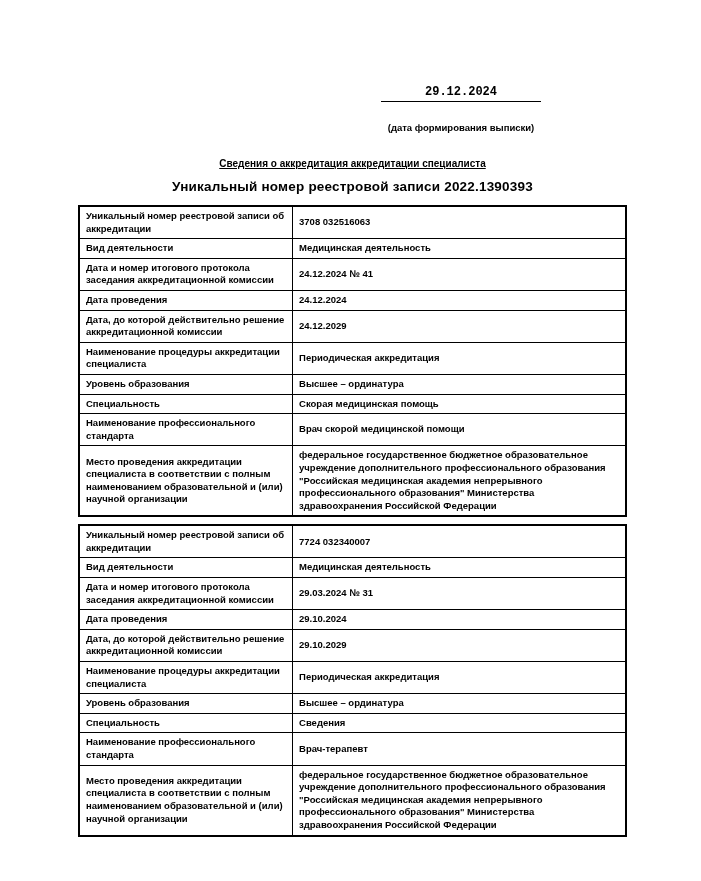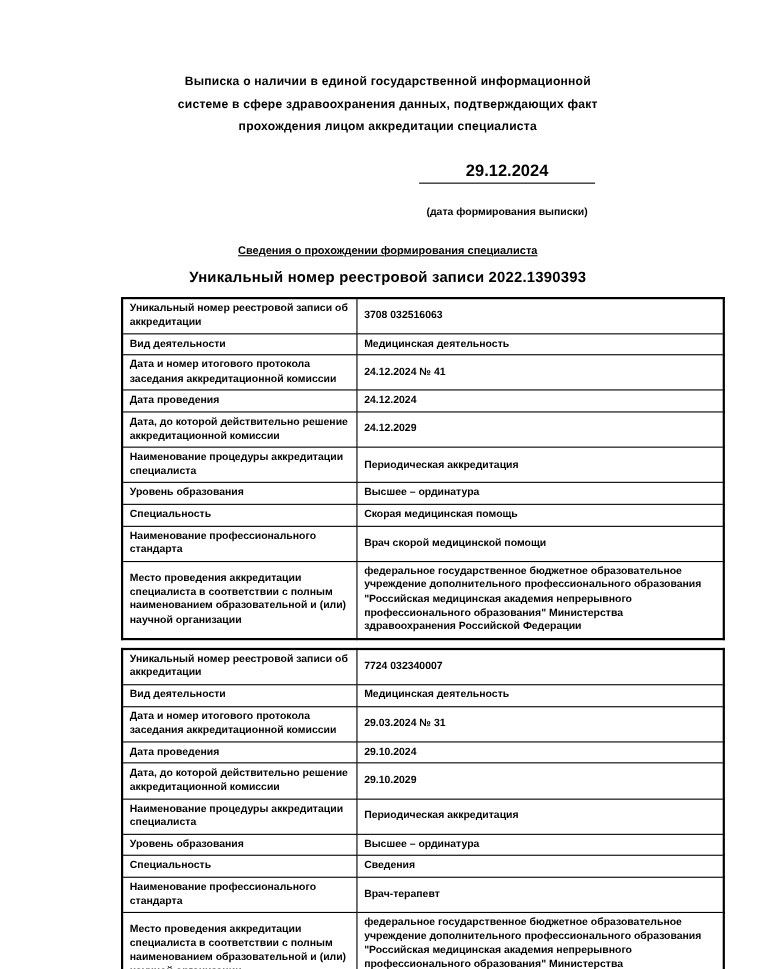--- a/index.html
+++ b/index.html
@@ -28,23 +28,24 @@
     line-height: 20.5px;
     letter-spacing: 0.2px;
   }
   .date-block {
     width: 160px;
     margin: 21px 86px 0 auto;
     text-align: center;
   }
   .date-value {
     display: block;
-    font-size: 15px;
+    font-size: 12px;
     padding-bottom: 2px;
     border-bottom: 1.5px solid #000;
+    font-family: Liberation Mono, monospace;
   }
   .date-caption {
     display: block;
     font-size: 9.5px;
     padding-top: 20px;
   }
   .intro {
     margin: 18px 0 0 0;
     text-align: center;
     font-size: 9.5px;
@@ -60,53 +61,47 @@
     margin-top: 10px;
     text-align: center;
     font-size: 13.5px;
     letter-spacing: 0.2px;
   }
   table.acc-table {
     width: 100%;
     border-collapse: collapse;
     border: 2px solid #000;
     table-layout: fixed;
-    margin-left: 32px;
   }
   table.acc-table.first { margin-top: 11px; }
   table.acc-table.second { margin-top: 7px; }
   table.acc-table td {
     border: 1px solid #000;
     padding: 3px 6px;
     font-size: 9.5px;
     line-height: 12.6px;
     vertical-align: middle;
     word-wrap: break-word;
   }
   td.label-cell { width: 38.5%; }
   td.value-cell { width: 61.5%; }
 </style>
 </head>
 <body>
 
 <div class="page">
 
-  <div class="title">
-    <div>Выписка о наличии в единой государственной информационной</div>
-    <div>системе в сфере здравоохранения данных, подтверждающих факт</div>
-    <div>прохождения лицом аккредитации специалиста</div>
-  </div>
 
   <div class="date-block">
     <span class="date-value">29.12.2024</span>
     <span class="date-caption">(дата формирования выписки)</span>
   </div>
 
 
-  <div class="section-heading">Сведения о прохождении формирования специалиста</div>
+  <div class="section-heading">Сведения о аккредитация аккредитации специалиста</div>
 
   <div class="registry-heading">Уникальный номер реестровой записи 2022.1390393</div>
 
   <table class="acc-table first">
     <tbody>
         <tr>
           <td class="label-cell">Уникальный номер реестровой записи об аккредитации</td>
           <td class="value-cell">3708 032516063</td>
         </tr>
         <tr>

